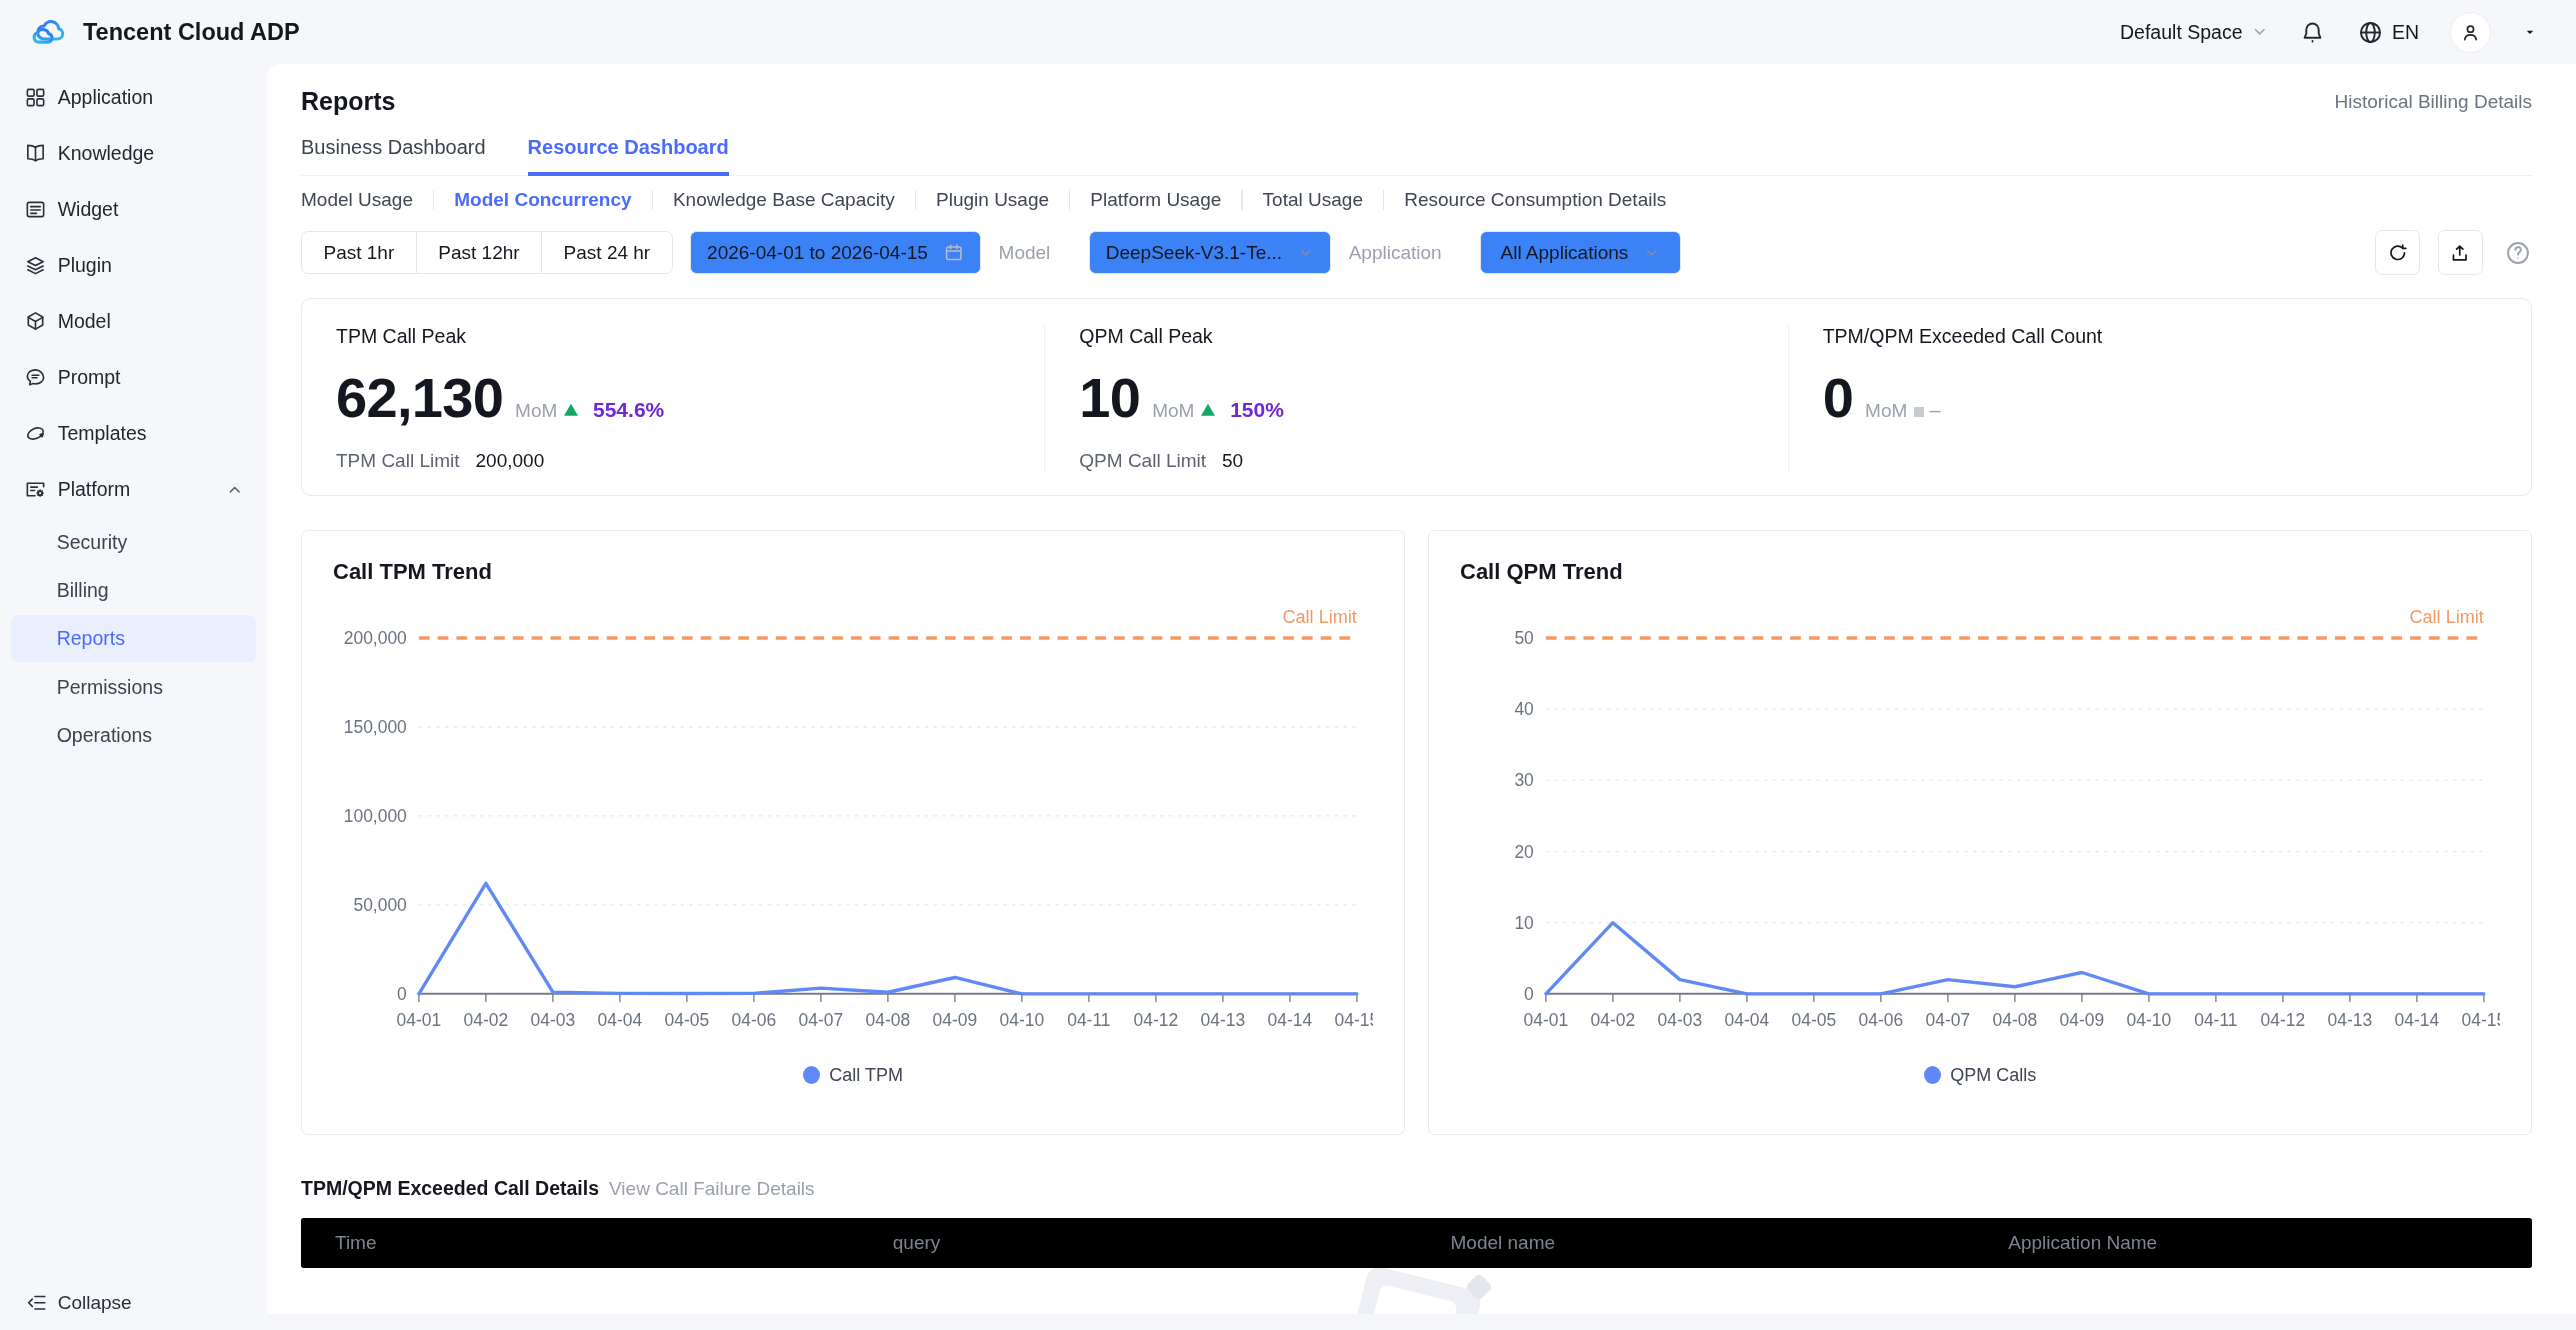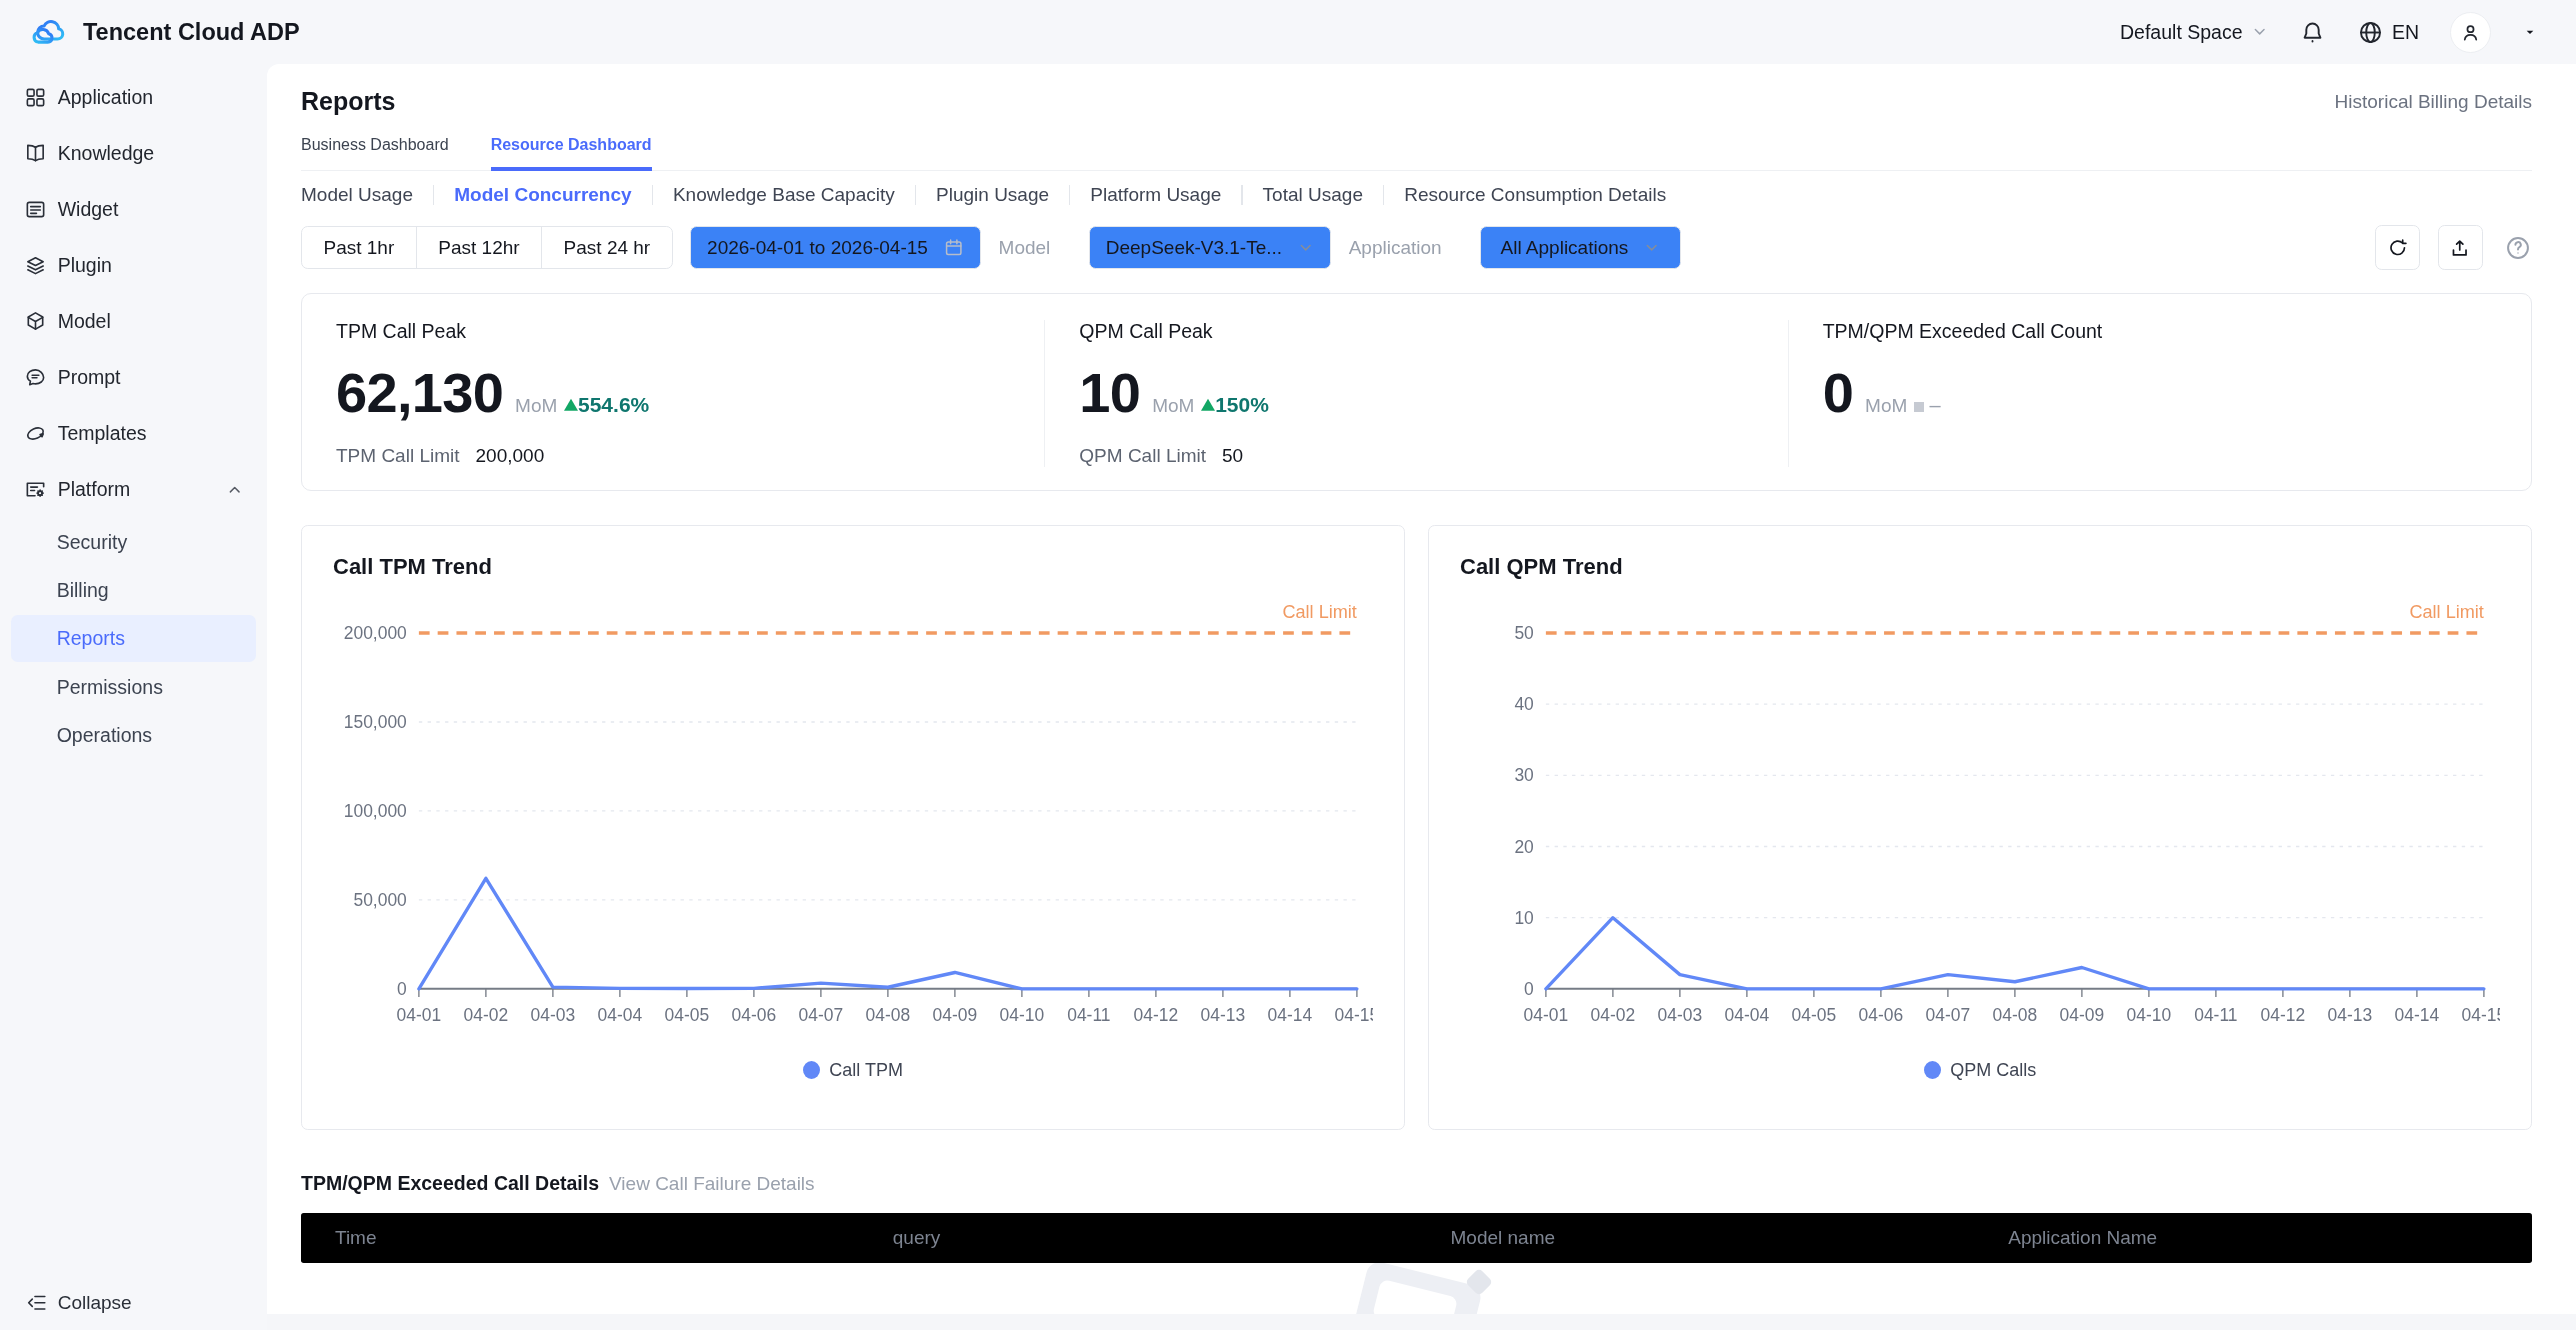--- a/index.html
+++ b/index.html
@@ -37,21 +37,21 @@
 
   
   .panel{position:absolute;top:64px;left:267px;right:0;bottom:0;background:#fff;
          border-top-left-radius:12px;padding:0 44px 0 34px;box-sizing:border-box;overflow:hidden;}
 
   .page-head{margin-top:23px;display:flex;justify-content:space-between;align-items:center;}
   .page-title{font-size:25px;font-weight:700;}
   .hist-link{font-size:19px;color:#6b7280;cursor:pointer;}
 
   .tabs{margin-top:20px;display:flex;gap:42px;border-bottom:1.3px solid #eef0f3;}
-  .tab{font-size:16px;color:#3c4350;padding-bottom:13.4px;border-bottom:4px solid transparent;
+  .tab{font-size:20px;color:#3c4350;padding-bottom:13.4px;border-bottom:4px solid transparent;
        margin-bottom:-1.3px;cursor:pointer;}
   .tab.active{color:#4a6bfb;font-weight:600;border-bottom-color:#4a6bfb;}
 
   .subtabs{margin-top:13.4px;display:flex;align-items:center;}
   .subtab{font-size:19px;color:#3f4553;padding:0 20px;cursor:pointer;white-space:nowrap;}
   .subtab:first-child{padding-left:0;}
   .subtab.active{color:#4a6bfb;font-weight:600;}
   .subdiv{width:1.3px;height:20px;background:#e3e6eb;flex:none;}
 
   .filters{margin-top:19px;display:flex;align-items:center;gap:17.4px;}
@@ -73,21 +73,21 @@
   
   .stats{margin-top:23px;border:1.3px solid #e7e9ee;border-radius:10px;display:flex;padding:25.5px 0 23px;}
   .stat-col{flex:1;padding-left:34px;box-sizing:border-box;}
   .stat-col + .stat-col{border-left:1.3px solid #eef0f3;}
   .stat-label{font-size:19.5px;color:#14171f;}
   .value-row{margin-top:17.4px;display:flex;align-items:baseline;}
   .stat-value{font-size:56px;font-weight:600;letter-spacing:-0.7px;}
   .mom{font-size:19px;color:#9aa1ad;margin-left:12px;}
   .tri-up{width:0;height:0;border-left:7.4px solid transparent;border-right:7.4px solid transparent;
           border-bottom:12px solid #12a765;display:inline-block;margin-left:6.7px;transform:translateY(-1.3px);}
-  .delta-up{font-size:21px;color:#0f766e;font-weight:600;margin-left:0;}
+  .delta-up{font-size:21px;color:#6d28d9;font-weight:600;margin-left:15px;}
   .sq{width:10px;height:10px;background:#c6cad2;display:inline-block;margin-left:6.7px;}
   .delta-flat{color:#9aa1ad;font-size:20px;margin-left:5.4px;}
   .limit-row{margin-top:20px;font-size:19px;color:#5c6370;display:flex;gap:16px;}
   .limit-row b{color:#14171f;font-weight:400;}
 
   
   .charts{margin-top:34px;display:flex;gap:23px;}
   .chart-card{flex:1;border:1.3px solid #e7e9ee;border-radius:6.7px;padding:28px 31px 16px;
               box-sizing:border-box;height:605px;display:flex;flex-direction:column;}
   .chart-title{font-size:22px;font-weight:600;}

